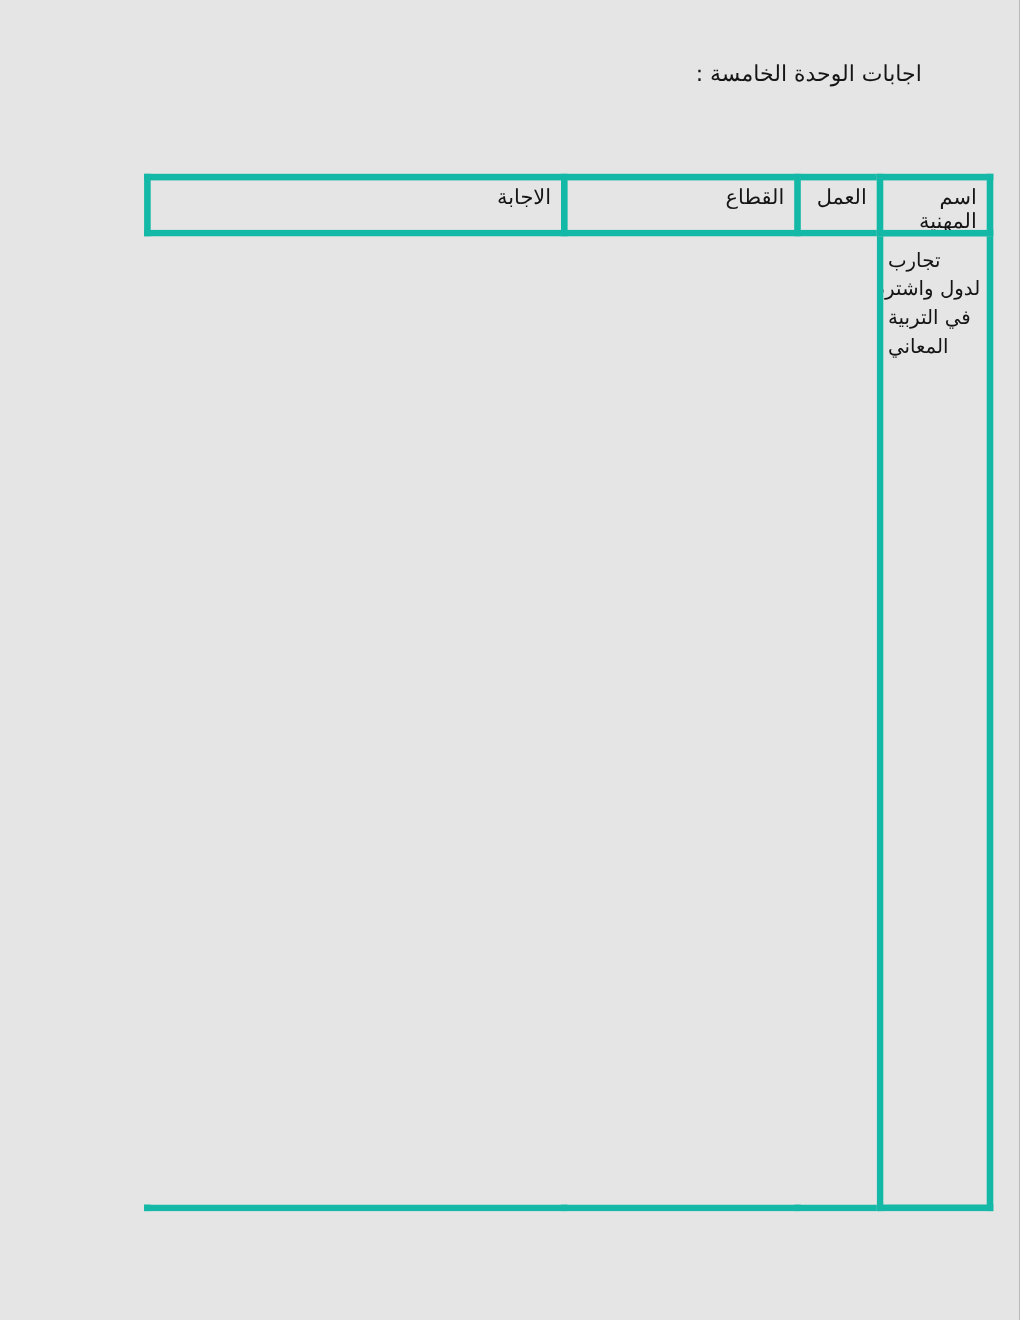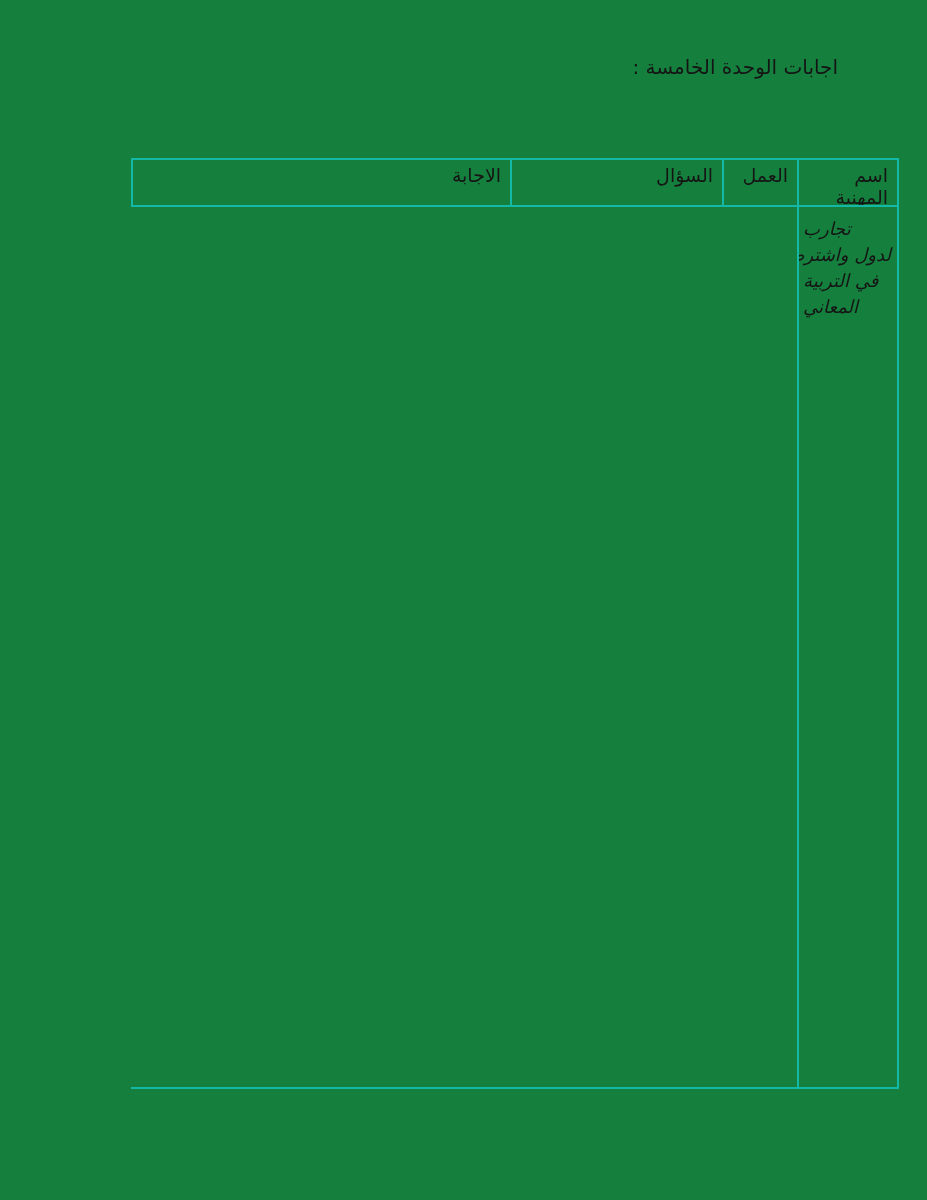--- a/index.html
+++ b/index.html
@@ -1,40 +1,40 @@
 <!DOCTYPE html>
 <html lang="ar" dir="rtl"><head>
 <meta charset="utf-8">
 <style>
   html,body{margin:0;padding:0;background:#888;}
   .page{
     position:relative;
     width:927px;height:1200px;
-    background:#15803d;
+    background:#e5e5e5;
     overflow:hidden;
     direction:rtl;
     font-family:"DejaVu Sans",sans-serif;
     color:#151515;
   }
   .title{
     position:absolute;
     top:53px;right:89px;
     font-size:20px;line-height:28px;
     white-space:pre;
   }
   table.answers{
     position:absolute;
     left:131px;top:158px;
     width:766px;
     border-collapse:collapse;
     table-layout:fixed;
     direction:rtl;
   }
   table.answers th, table.answers td{
-    border:2px solid #14b8a6;
+    border:6px solid #14b8a6;
     padding:0;
     vertical-align:top;
     font-weight:normal;
   }
   th .cb{
     height:45px;
     padding:4px 9px 0 2px;
     font-size:19px;
     text-align:right;
     overflow:hidden;
@@ -66,21 +66,21 @@
     font-size:21px;
     line-height:40px;
   }
   
   .cb.ans{
     padding:26px 5px 0 6px;
     font-size:20px;
   }
   .line{white-space:pre;}
   .al-r{text-align:right;}
-  .al-l{text-align:left;font-style:italic;}
+  .al-l{text-align:left;}
   .al-j{
     text-align:justify;
     text-align-last:justify;
     white-space:normal;
   }
   .para{margin:0;}
 </style>
 </head>
 <body>
 
@@ -97,21 +97,21 @@
     </colgroup>
     <tbody>
         <tr>
       <th>
         <div class="cb">اسم المهنية</div>
       </th>
       <th>
         <div class="cb">العمل</div>
       </th>
       <th>
-        <div class="cb">السؤال</div>
+        <div class="cb">القطاع</div>
       </th>
       <th>
         <div class="cb">الاجابة</div>
       </th>
     </tr>
     <tr>
       <td>
         <div class="cb unit">
               <div class="line al-l">تجارب</div>
               <div class="line al-l">لدول واشترط</div>

